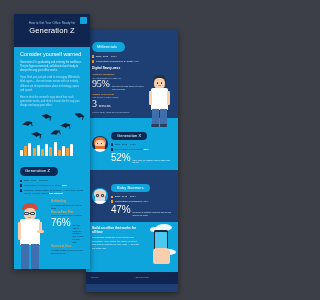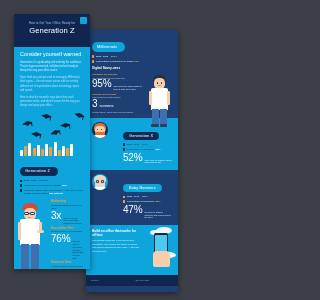--- a/index.html
+++ b/index.html
@@ -77,21 +77,21 @@
   .c-arm{position:absolute;background:#f7cfae;border-radius:1px;}
   .eye{position:absolute;width:1px;height:1.2px;background:#2b2b2b;border-radius:50%;}
   .r-sec{padding:4px 6px 4px;}
   .sec-navy{background:#1d3f73;}
   .sec-blue{background:#0ea5dc;}
   .r-h{color:#ffffff;font-size:3.2px;line-height:1.2;margin:0 0 2px;font-weight:700;}
   .r-sub{color:#f2a03d;font-size:2.5px;font-weight:700;margin-bottom:.6px;}
   .r-note{color:#b9d6f2;font-size:2.1px;line-height:1.35;}
 
   
-  .genrow{display:flex;gap:15px;align-items:flex-start;}
+  .genrow{display:flex;gap:3px;align-items:center;}
   .avatar{width:16px;height:16px;border-radius:50%;flex:none;position:relative;overflow:hidden;background:#0f2e5c;}
 
   
   .phone{position:absolute;background:#1b2a3d;border-radius:1.6px;}
   .phone-screen{position:absolute;background:#4cc9f0;border-radius:.6px;}
   .cloud{position:absolute;background:#ffffff;border-radius:50%;opacity:.92;}
 
   
   .footer{background:#10254f;padding:4px 5px;display:flex;gap:5px;}
   .fcol{flex:1;}
@@ -113,21 +113,21 @@
           <span class="btxt">Born: 1981 – 1994</span>
         </div>
         <div class="brow">
           <span class="bdot"></span>
           <span class="btxt"><span>Percentage of workforce by 2025:</span> <span class="hl">75%</span></span>
         </div>
       </div>
 
       <div class="r-h" style="margin-top:4px;">Digital Savvy-ness</div>
 
-      <div style="position:relative;">
+      <div style="position:relative;font-family:Liberation Serif, serif;">
 
         <div class="char" style="position:absolute;right:-1px;top:2px;width:26px;height:54px;">
           <div class="c-hair" style="left:6px;top:0;width:13px;height:9px;background:#25313f;"></div>
           <div class="c-face" style="left:7px;top:3px;width:11px;height:11px;"></div>
           <div class="eye" style="left:9.6px;top:7.4px;"></div>
           <div class="eye" style="left:14.2px;top:7.4px;"></div>
           <div style="position:absolute;left:11.3px;top:10.2px;width:2.6px;height:.8px;background:#c98e6a;border-radius:1px;"></div>
           <div class="c-body" style="left:4px;top:13px;width:17px;height:22px;"></div>
           <div class="c-arm" style="left:2.4px;top:16px;width:3px;height:14px;"></div>
           <div class="c-arm" style="left:19.8px;top:16px;width:3px;height:14px;"></div>
@@ -343,24 +343,20 @@
         <div class="c-arm" style="left:21.6px;top:19px;width:3.2px;height:10px;"></div>
         <div style="position:absolute;left:20px;top:27px;width:7px;height:3px;background:#f7cfae;border-radius:2px;"></div>
         <div class="c-legs" style="left:4px;top:41px;width:7.6px;height:32px;"></div>
         <div class="c-legs" style="left:14px;top:41px;width:7.6px;height:32px;"></div>
 
       </div>
 
       <div style="margin-left:31px;">
         <div class="stat-label">Multitasking</div>
         <div class="stat-cap" style="color:#08354e;">Generation Z switches between tasks</div>
-        <div class="stat-row">
-          <span class="stat-num">3x</span>
-          <span class="stat-sub" style="color:#08354e;">more often than Millennials when working on a screen</span>
-        </div>
 
         <div class="stat-label">Face-to-Face First</div>
         <div class="stat-cap" style="color:#08354e;">Prefer in-person communication</div>
         <div class="stat-row">
           <span class="stat-num">76%</span>
           <span class="stat-sub" style="color:#08354e;">say they want to meet their manager face to face, not over chat</span>
         </div>
 
         <div class="stat-label">Screens at Once</div>
         <div class="stat-cap" style="color:#08354e;">Average number of devices used simultaneously</div>

